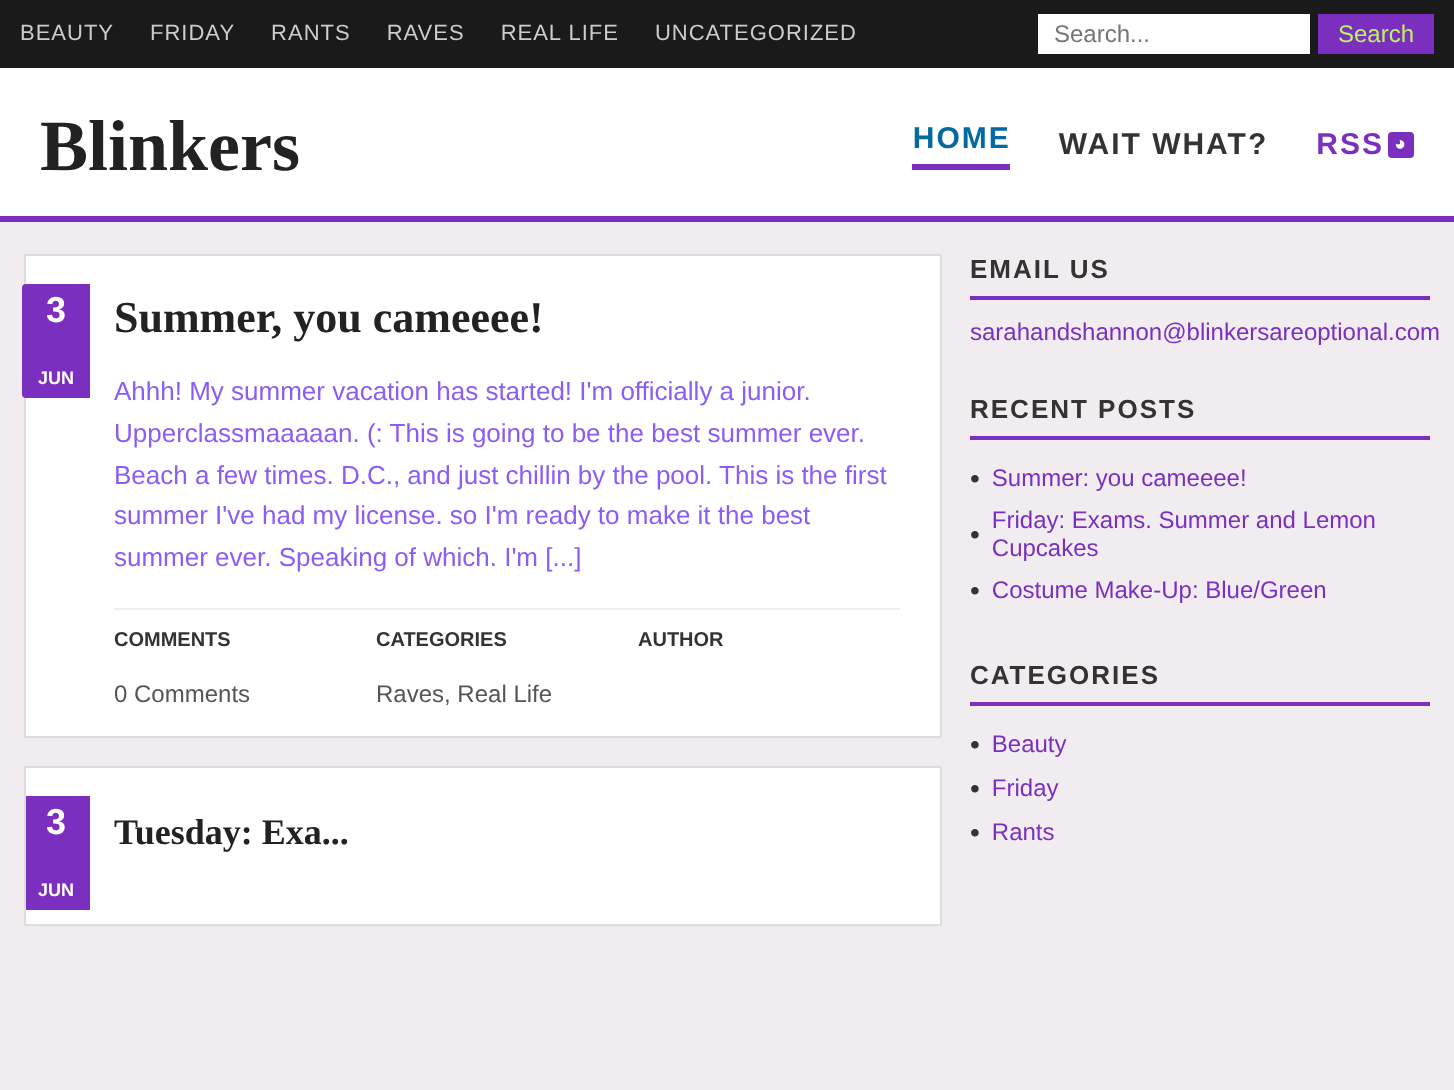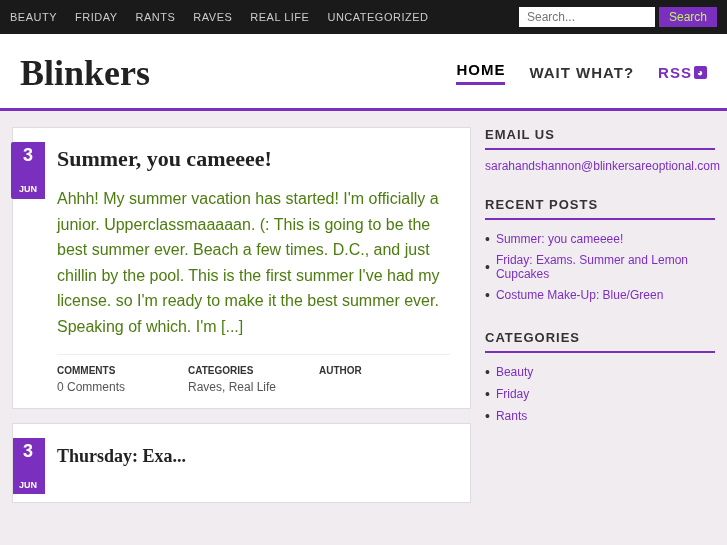--- a/index.html
+++ b/index.html
@@ -72,21 +72,21 @@
       text-decoration: none;
       color: #333;
       font-size: 15px;
       font-weight: bold;
       letter-spacing: 1px;
       text-transform: uppercase;
       padding-bottom: 4px;
     }
     #header nav a.active {
       border-bottom: 3px solid #7b2fbe;
-      color: #000000;
+      color: #0369a1;
       text-align: center;
     }
     #header nav .rss-link {
       color: #7b2fbe;
       font-size: 15px;
       font-weight: bold;
       display: flex;
       align-items: center;
       gap: 2px;
     }
@@ -146,42 +146,42 @@
       margin-top: 20px;
     }
     .post-title {
       font-size: 22px;
       font-weight: bold;
       color: #222;
       margin-bottom: 14px;
       font-family: Georgia, serif;
     }
     .post-excerpt {
-      font-size: 16px;
-      color: #4d7c0f;
+      font-size: 13px;
+      color: #8b5cf6;
       line-height: 1.6;
       margin-bottom: 14px;
     }
     .post-meta {
       display: flex;
       gap: 0;
       border-top: 1px solid #eee;
       padding-top: 10px;
       margin-top: 8px;
     }
     .post-meta-item {
       flex: 1;
       font-size: 11px;
     }
     .post-meta-item .meta-label {
       font-weight: bold;
       text-transform: uppercase;
       color: #333;
       font-size: 10px;
-      margin-bottom: 4px;
+      margin-bottom: 14px;
     }
     .post-meta-item .meta-value {
       color: #555;
       font-size: 12px;
     }
 
     
     #sidebar {
       width: 230px;
       margin-left: 14px;
@@ -289,21 +289,21 @@
           <div class="meta-label">AUTHOR</div>
         </div>
       </div>
     </article>
 
     <article class="post-card partial">
       <div class="post-date-badge">
         <div class="day-num">3</div>
         <div class="month">JUN</div>
       </div>
-      <h2 class="post-title" style="font-size:18px; margin-top:4px;">Thursday: Exa...</h2>
+      <h2 class="post-title" style="font-size:18px; margin-top:4px;">Tuesday: Exa...</h2>
     </article>
 
   </div>
 
   <aside id="sidebar">
 
     <div class="sidebar-section">
       <div class="sidebar-title">EMAIL US</div>
       <div class="sidebar-email">
         <a href="#">sarahandshannon@blinkersareoptional.com</a>

